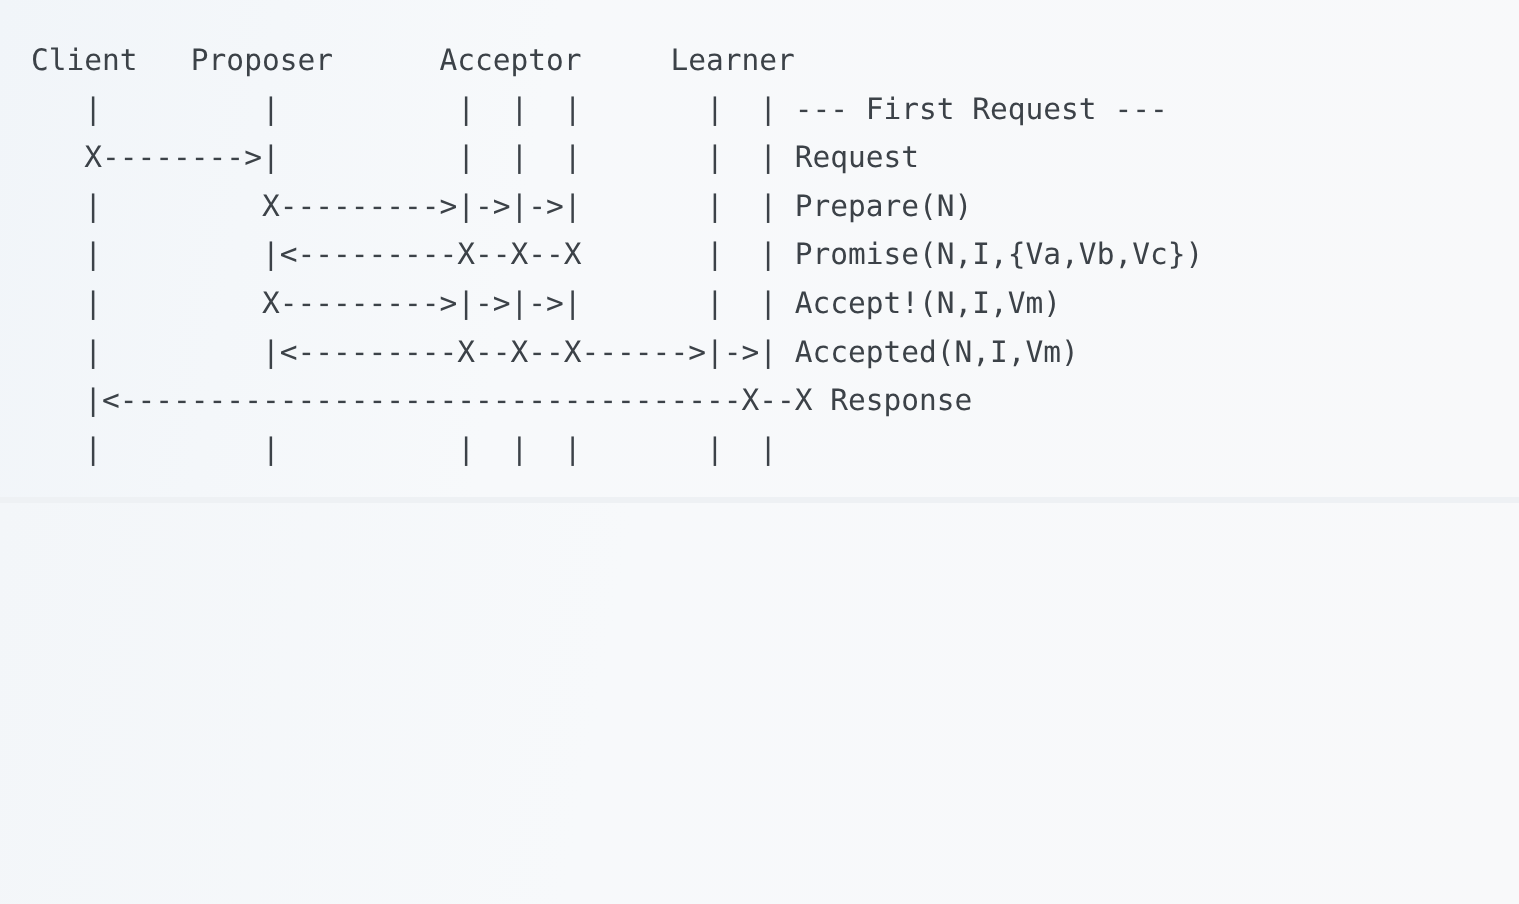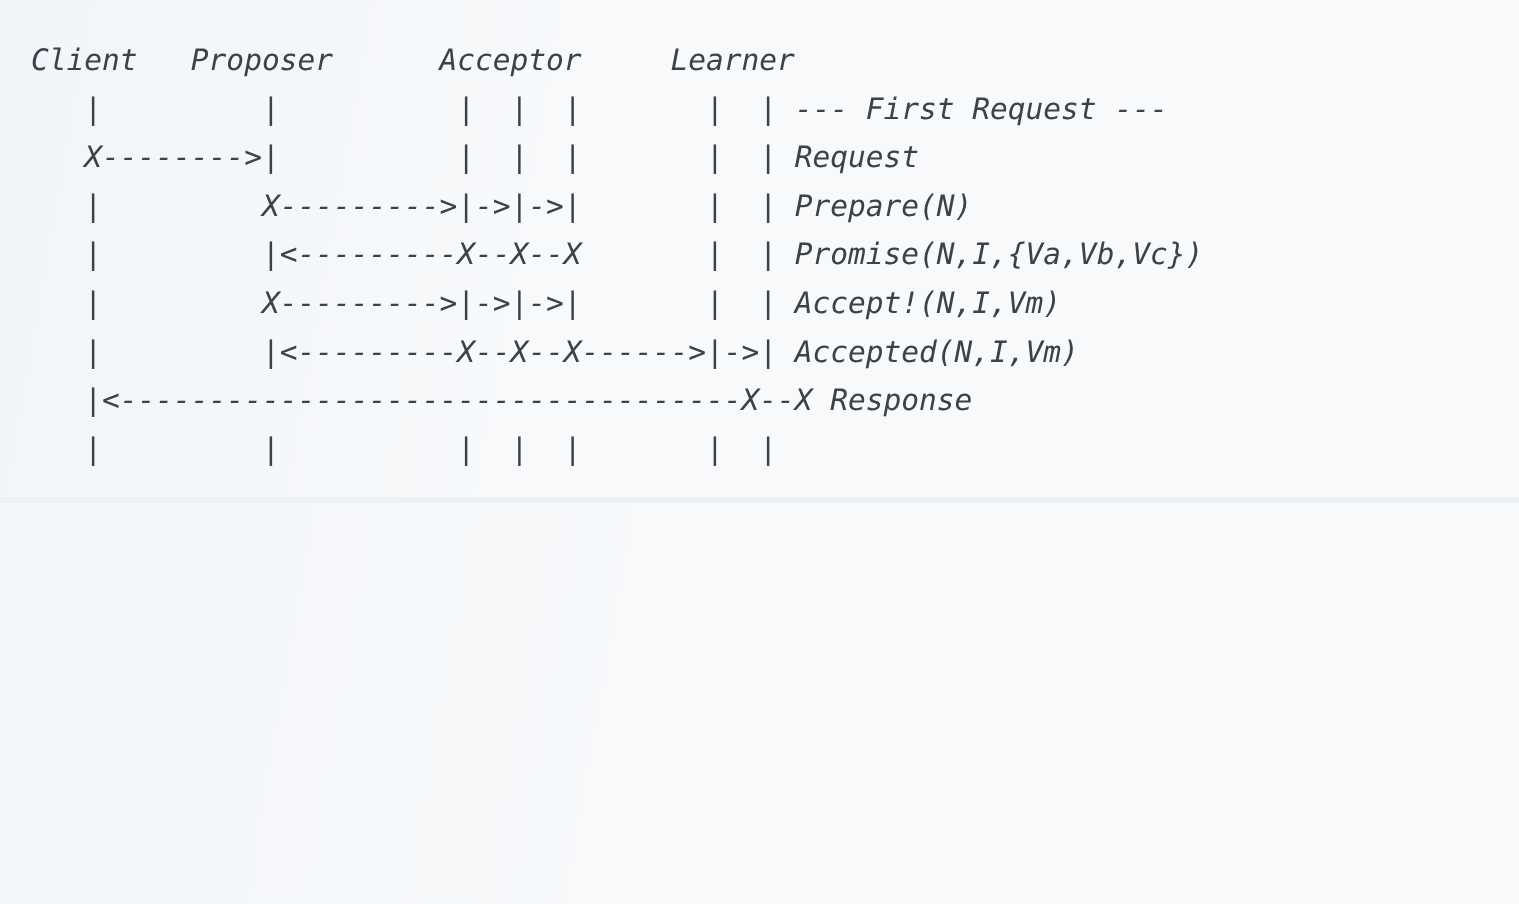--- a/index.html
+++ b/index.html
@@ -12,21 +12,20 @@
     width: 1519px;
     height: 904px;
     overflow: hidden;
     font-family: "DejaVu Sans Mono", "Liberation Mono", monospace;
   }
   #page {
     position: relative;
     width: 1435px;
     height: 904px;
     background: #c2410c;
-    font-style: italic;
   }
   .block {
     position: absolute;
     left: 0;
     width: 1519px;
     background: #f7f9fb;
     color: #3c4248;
     white-space: pre;
     overflow: hidden;
   }

